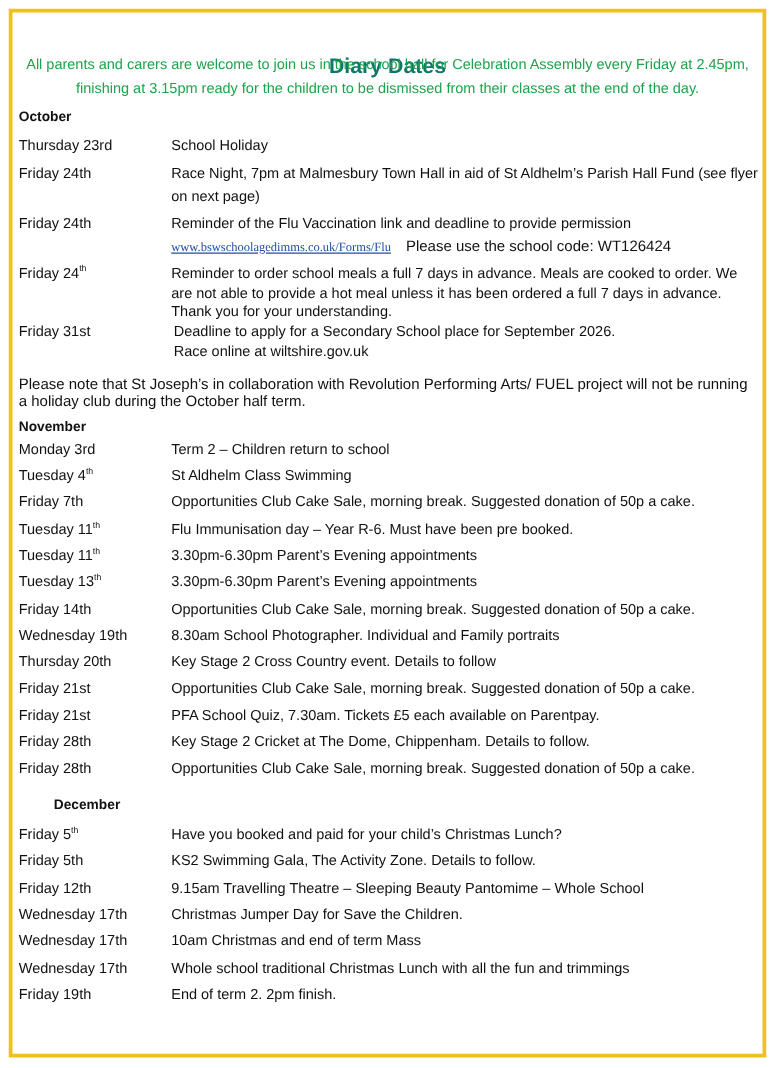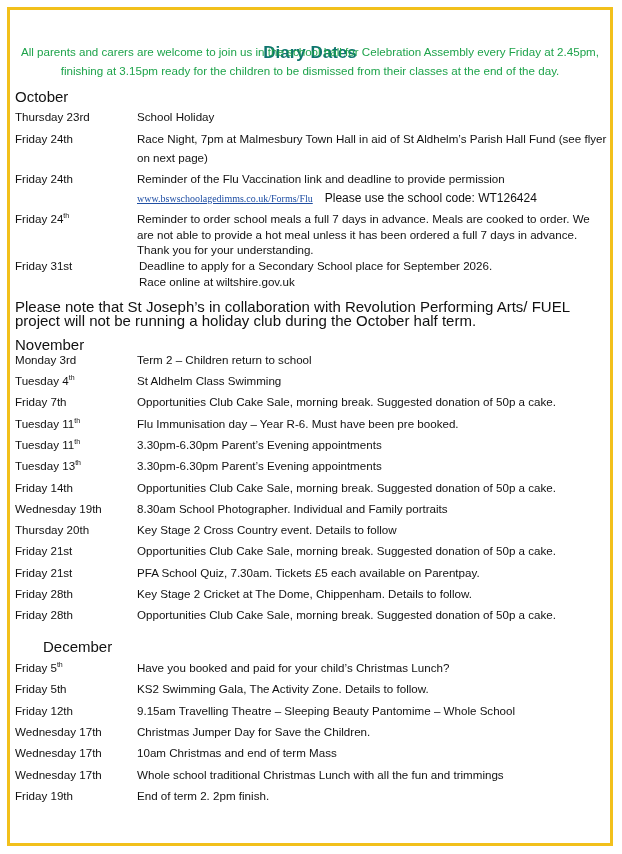--- a/index.html
+++ b/index.html
@@ -9,28 +9,28 @@
       border: 3px solid #f2c01b; box-sizing: content-box;
     }
     .title {
       position: absolute; left: 0; right: 0; top: 9px; text-align: center;
       font-size: 17px; font-weight: bold; color: #0f766e; margin-top: 24px;
     }
     .intro {
       position: absolute; left: 4px; right: 4px; top: 32px; text-align: center;
       font-size: 11.6px; line-height: 19px; color: #1ea34b;
     }
-    .sec-head { position: absolute; left: 5px; font-size: 15px; font-weight: normal; color: #111; }
+    .sec-head { position: absolute; left: 5px; font-size: 11px; font-weight: bold; color: #111; }
     .row { position: absolute; left: 5px; width: 592px; font-size: 11.6px; line-height: 15.5px; color: #111; }
     .row .date { position: absolute; left: 0; top: 0; width: 120px; white-space: nowrap; }
     .row .desc { position: absolute; left: 122px; top: 0; width: 470px; }
     sup { font-size: 7px; line-height: 0; vertical-align: 5px; }
     .link { color: #1f4ea3; text-decoration: underline; font-family: Liberation Serif, serif; font-size: 10px; text-align: right; }
     .code { font-size: 12px; margin-left: 12px; }
-    .note { position: absolute; left: 5px; width: 592px; font-size: 15px; line-height: 14px; color: #111; }
+    .note { position: absolute; left: 5px; width: 592px; font-size: 12px; line-height: 14px; color: #111; }
   </style>
 </head>
 <body>
 
 <div class="frame">
   <div class="title">Diary Dates</div>
   <div class="intro">All parents and carers are welcome to join us in the school hall for Celebration Assembly every Friday at 2.45pm, finishing at 3.15pm ready for the children to be dismissed from their classes at the end of the day.</div>
 
   <div class="sec-head" style="top:78px;">October</div>
 

